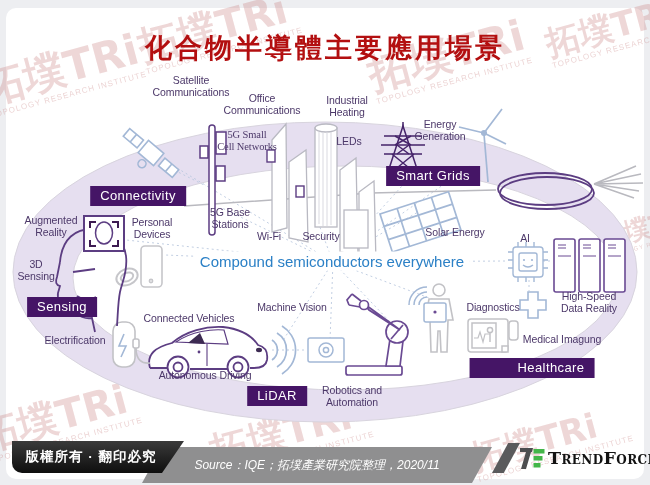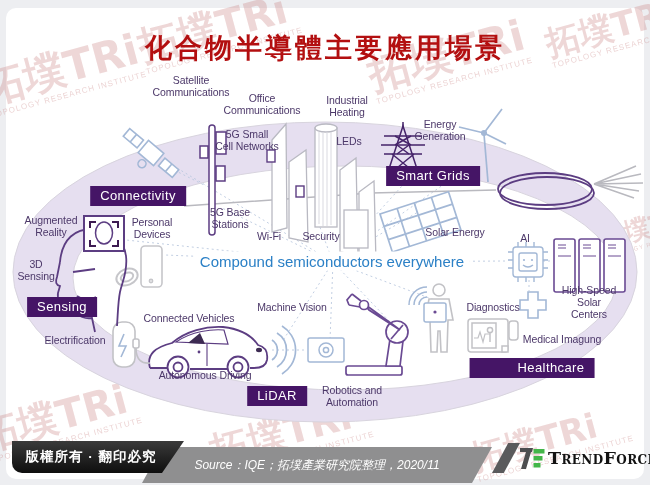--- a/index.html
+++ b/index.html
@@ -270,37 +270,37 @@
   <div class="caption">Compound semiconductors everywhere</div>
 
   <div class="lbl" style="left:191px;top:87px;">Satellite
 Communications</div>
   <div class="lbl" style="left:262px;top:105px;">Office
 Communications</div>
   <div class="lbl" style="left:347px;top:107px;">Industrial
 Heating</div>
   <div class="lbl" style="left:440px;top:107px;margin-top:24px;">Energy
 Generation</div>
-  <div class="lbl" style="left:247px;top:141px;">5G Small
+  <div class="lbl" style="left:247px;top:141px;font-family:Liberation Serif, serif;">5G Small
 Cell Networks</div>
   <div class="lbl" style="left:349px;top:142px;">LEDs</div>
   <div class="lbl" style="left:51px;top:227px;">Augmented
 Reality</div>
   <div class="lbl" style="left:152px;top:229px;">Personal
 Devices</div>
   <div class="lbl" style="left:230px;top:219px;">5G Base
 Stations</div>
   <div class="lbl" style="left:269px;top:237px;">Wi-Fi</div>
   <div class="lbl" style="left:321px;top:237px;">Security</div>
   <div class="lbl" style="left:455px;top:233px;">Solar Energy</div>
   <div class="lbl" style="left:525px;top:239px;">AI</div>
   <div class="lbl" style="left:36px;top:271px;">3D
 Sensing</div>
   <div class="lbl" style="left:589px;top:303px;">High-Speed
-Solar Centers</div>
+Data Reality</div>
   <div class="lbl" style="left:189px;top:319px;">Connected Vehicles</div>
   <div class="lbl" style="left:292px;top:308px;">Machine Vision</div>
   <div class="lbl" style="left:493px;top:308px;">Diagnostics</div>
   <div class="lbl" style="left:75px;top:341px;">Electrification</div>
   <div class="lbl" style="left:562px;top:340px;">Medical Imagung</div>
   <div class="lbl" style="left:205px;top:376px;">Autonomous Driving</div>
   <div class="lbl" style="left:352px;top:397px;">Robotics and
 Automation</div>
 
   <div class="badge" style="left:138px;top:196px;">Connectivity</div>

